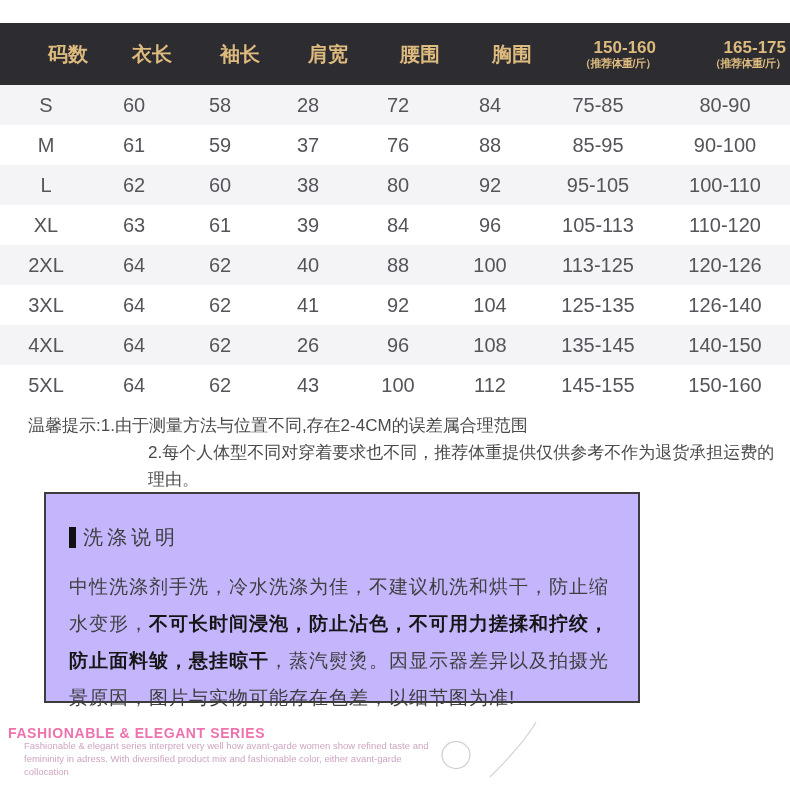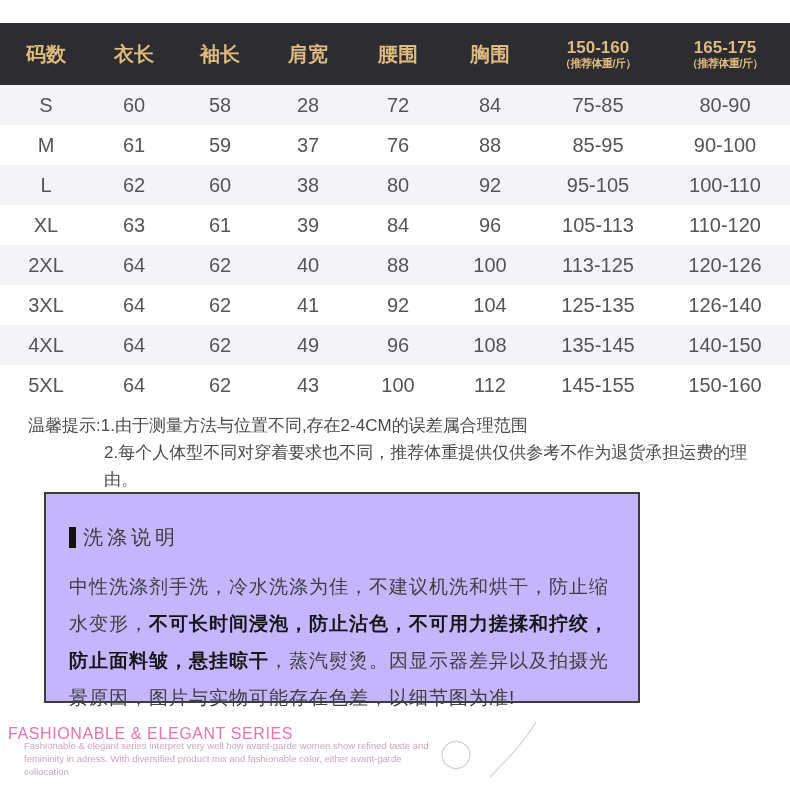--- a/index.html
+++ b/index.html
@@ -21,37 +21,37 @@
   
   table.size-table{
     position:absolute;left:0;top:23px;width:790px;
     border-collapse:collapse;table-layout:fixed;
   }
   table.size-table thead tr{
     background:var(--header-bg);height:62px;
   }
   table.size-table th{
     color:var(--header-text);font-weight:bold;font-size:21px;
-    text-align:center;vertical-align:middle;padding:4px;line-height:1.15;
+    text-align:right;vertical-align:middle;padding:4px;line-height:1.15;
   }
   table.size-table th .col-label{font-size:20px;}
   table.size-table th.two-line .col-label{font-size:17px;}
   table.size-table th .col-sub{font-size:11px;letter-spacing:-0.5px;}
   table.size-table tbody tr{height:40px;}
   table.size-table tbody tr:nth-child(odd){background:var(--row-alt-bg);}
   table.size-table td{
     text-align:center;vertical-align:middle;
     color:var(--cell-text);font-size:20px;font-weight:400;padding:0;
   }
   
   .notes{
     position:absolute;left:28px;top:412px;width:748px;
     color:var(--note-text);font-size:17px;line-height:27px;
   }
-  .notes .note-line-2{margin-left:76px;}
+  .notes .note-line-2{margin-left:120px;}
   
   .wash-box{
     position:absolute;left:44px;top:492px;width:596px;height:211px;
     border:2px solid var(--box-border);box-sizing:border-box;
     padding:30px 24px 0 23px;background:#c4b5fd;
   }
   .wash-title{
     display:flex;align-items:center;
     color:#3d3d3d;font-size:20px;letter-spacing:4px;font-weight:500;
   }
@@ -59,21 +59,21 @@
     width:7px;height:21px;background:#111;margin-right:7px;flex:0 0 auto;
   }
   .wash-body{
     margin-top:17px;color:var(--box-text);
     font-size:19px;line-height:37px;letter-spacing:1px;
   }
   .wash-body b{color:#161616;}
   
   .series-title{
     position:absolute;left:8px;top:725px;
-    color:var(--series-title);font-size:16px;font-weight:normal;letter-spacing:0.6px;text-align:right;
+    color:var(--series-title);font-size:14px;font-weight:bold;letter-spacing:0.6px;text-align:right;
   }
   .series-text{
     position:absolute;left:24px;top:739px;width:420px;
     color:var(--series-text);font-size:9.5px;line-height:13px;
   }
   .deco{position:absolute;left:430px;top:715px;width:120px;height:75px;}
 </style>
 </head>
 <body>
 
@@ -176,21 +176,21 @@
         <td>41</td>
         <td>92</td>
         <td>104</td>
         <td>125-135</td>
         <td>126-140</td>
       </tr>
       <tr>
         <td>4XL</td>
         <td>64</td>
         <td>62</td>
-        <td>49</td>
+        <td>26</td>
         <td>96</td>
         <td>108</td>
         <td>135-145</td>
         <td>140-150</td>
       </tr>
       <tr>
         <td>5XL</td>
         <td>64</td>
         <td>62</td>
         <td>43</td>

